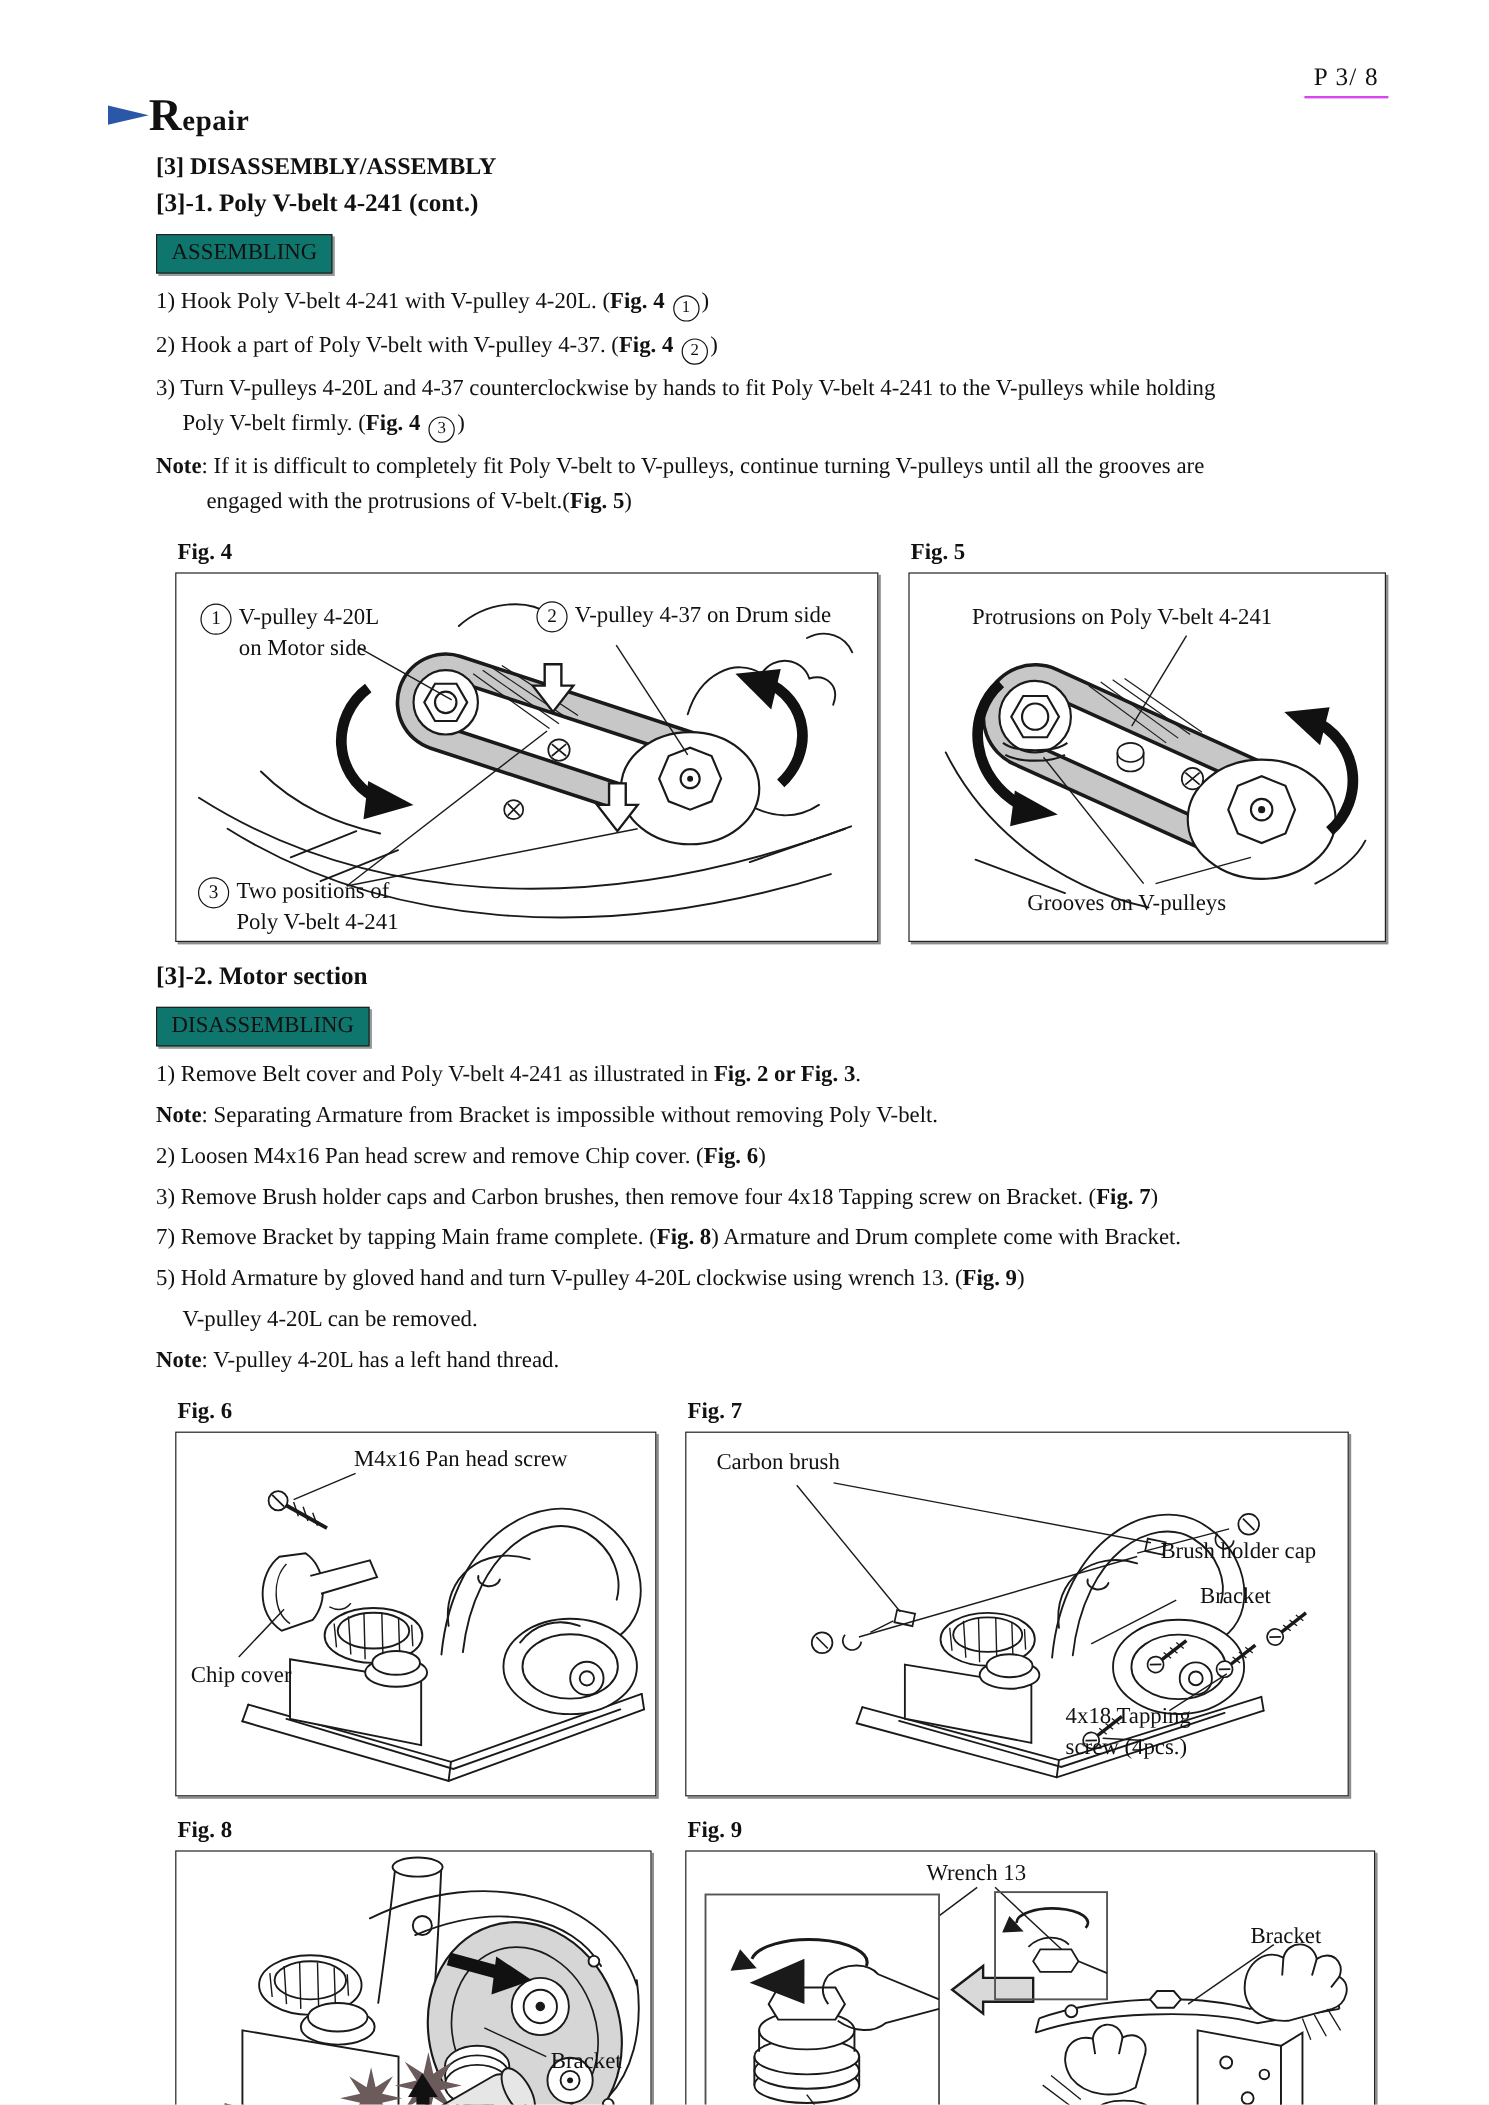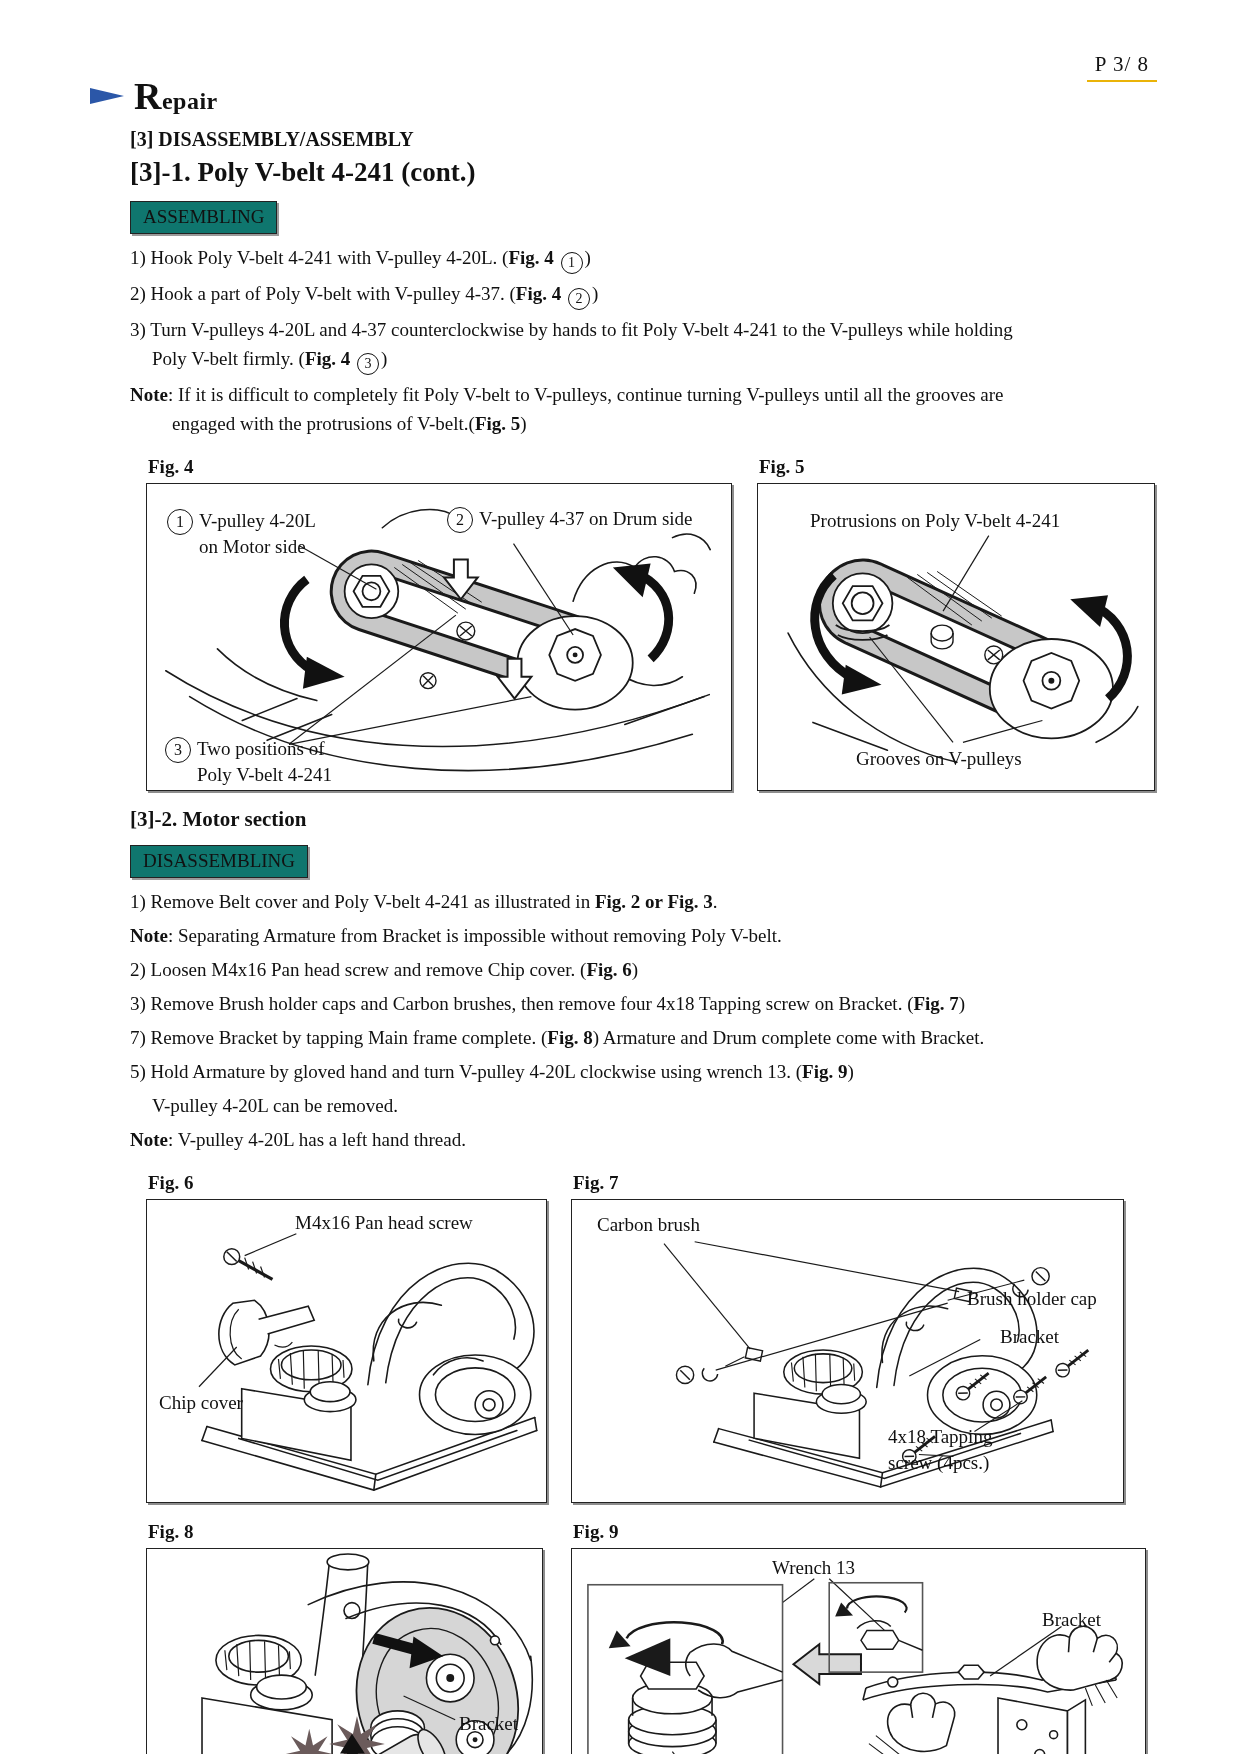--- a/index.html
+++ b/index.html
@@ -3,27 +3,27 @@
 <meta charset="utf-8">
 <style>
   html,body{margin:0;padding:0;background:#e8e8e8;}
   .page{
     position:relative;width:1241px;height:1754px;margin:0 auto;background:#fff;
     font-family:"Liberation Serif", serif;color:#111;box-sizing:border-box;
     padding:48px 86px 20px 130px;overflow:hidden;
   }
   .page-number{
     position:absolute;top:52px;right:84px;font-size:21px;
-    border-bottom:2px solid #eab308;padding:0 8px 3px 8px;letter-spacing:1px;
-  }
-  .repair-header{display:flex;align-items:center;gap:10px;margin:26px 0 0 -40px;}
+    border-bottom:2px solid #d946ef;padding:0 8px 3px 8px;letter-spacing:1px;
+  }
+  .repair-header{display:flex;align-items:center;margin:26px 0 0 -40px;}
   .repair-title{display:block;font-weight:bold;font-size:24px;letter-spacing:.5px;}
   .repair-title::first-letter{font-size:38px;}
   .h1{font-size:20px;font-weight:bold;margin:10px 0 0 0;}
-  .h2{font-size:27px;font-weight:bold;margin:6px 0 0 0;}
+  .h2{font-size:21px;font-weight:bold;margin:6px 0 0 0;}
   .h2b{font-size:21px;font-weight:bold;margin:16px 0 0 0;}
   .proc-label{
     display:inline-block;border:1.5px solid #222;padding:4px 12px 5px 12px;
     font-size:19px;margin:13px 0 4px 0;background:#0f766e;box-shadow:2px 2px 0 #9a9a9a;
   }
   .text-col{width:1008px;}
   .para{font-size:19px;line-height:29px;margin-top:5px;white-space:pre-wrap;}
   .para .b{font-weight:bold;}
   .hang{padding-left:22px;text-indent:-22px;}
   .note{padding-left:42px;text-indent:-42px;}

